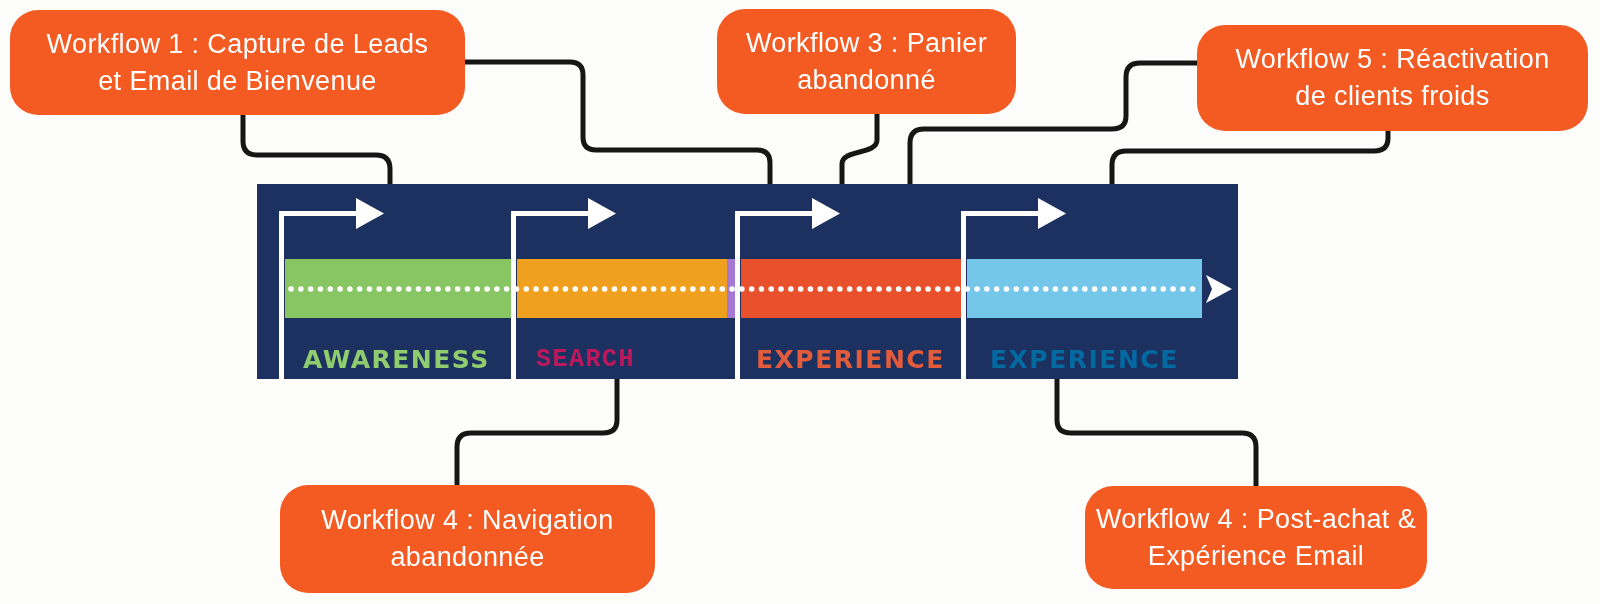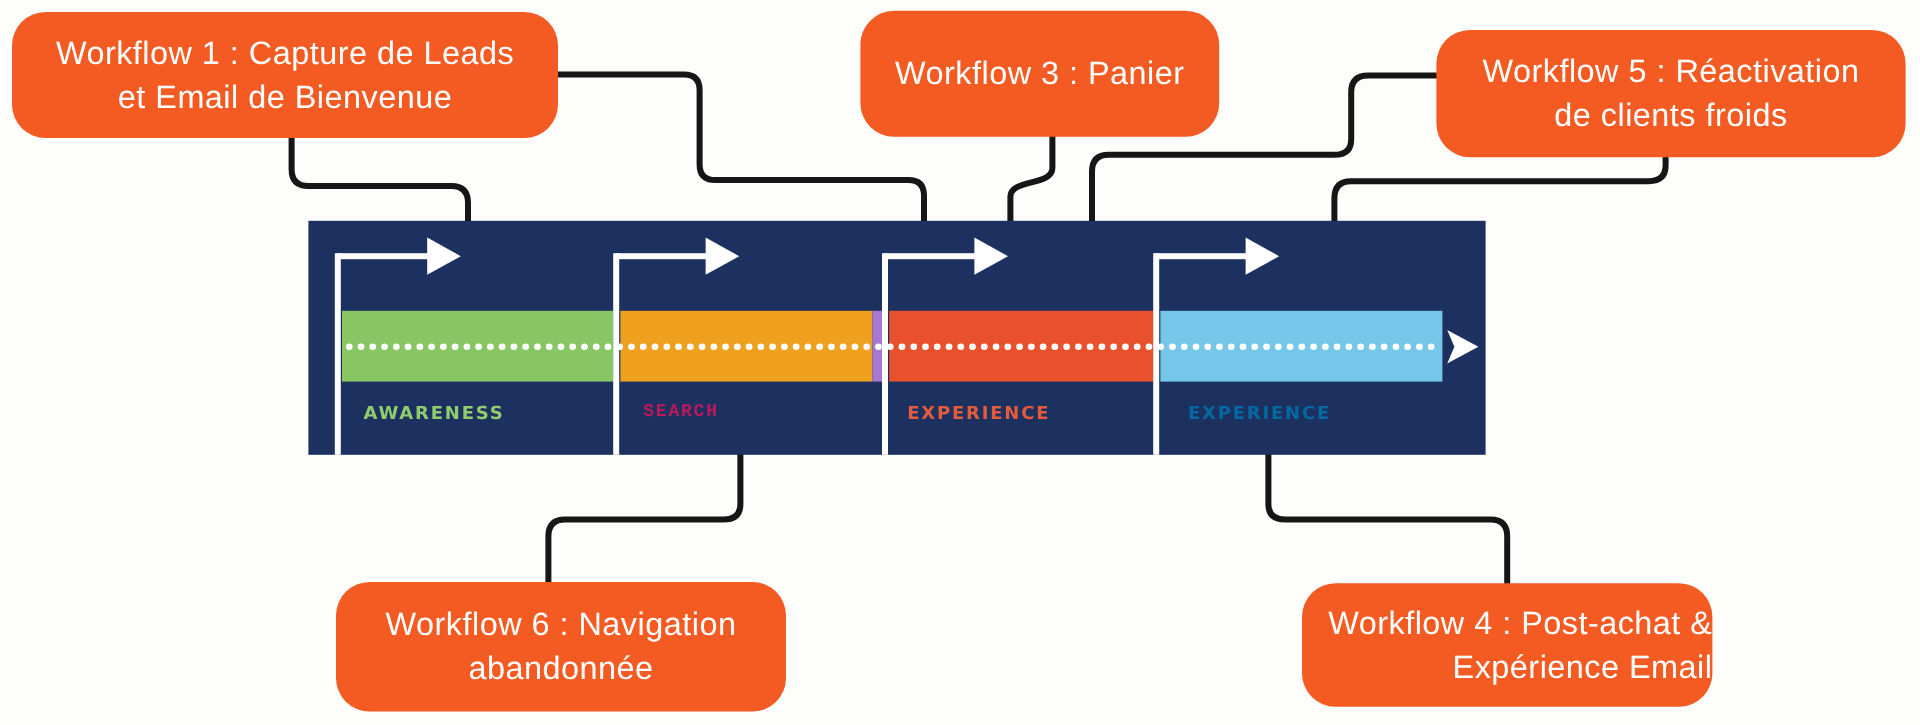--- a/index.html
+++ b/index.html
@@ -16,28 +16,28 @@
     background:#F35B23;border-radius:28px;
     color:#FFFFFF;text-align:center;
     display:flex;flex-direction:column;justify-content:center;align-items:center;
     font-size:27px;line-height:37px;letter-spacing:.4px;
     font-family:"Liberation Sans",sans-serif;
   }
   .callout span{display:block;white-space:nowrap;}
   .w1{left:10px;top:10px;width:455px;height:105px;}
   .w2{left:280px;top:485px;width:375px;height:108px;}
   .w3{left:717px;top:9px;width:299px;height:105px;}
-  .w4{left:1085px;top:486px;width:342px;height:103px;align-items:flex-end;}
+  .w4{left:1085px;top:486px;width:342px;height:103px;}
   .w5{left:1197px;top:8px;width:391px;height:106px;margin-top:17px;}
 
   
   .stage-label{
-    position:absolute;z-index:2;top:335px;
+    position:absolute;z-index:2;top:345px;
     font-family:"DejaVu Sans",sans-serif;
-    font-weight:bold;font-size:15px;letter-spacing:1.5px;
+    font-weight:bold;font-size:25px;letter-spacing:1.5px;
   }
   .stage-awareness{left:303px;color:#8FCC6E;}
   .stage-search{left:536px;color:#be185d;font-family:Liberation Mono, monospace;}
   .stage-conversion{left:756px;color:#E25B3B;}
   .stage-experience{left:990px;color:#0369a1;}
 </style>
 </head>
 <body>
 
 <div class="canvas">
@@ -92,25 +92,26 @@
   <div class="stage-label stage-awareness">AWARENESS</div>
   <div class="stage-label stage-search">SEARCH</div>
   <div class="stage-label stage-conversion">EXPERIENCE</div>
   <div class="stage-label stage-experience">EXPERIENCE</div>
 
   <div class="callout w1">
     <span>Workflow 1 : Capture de Leads</span>
     <span>et Email de Bienvenue</span>
   </div>
   <div class="callout w2">
-    <span>Workflow 6 : Navigation</span>
+    <span>Workflow 4 : Navigation</span>
     <span>abandonnée</span>
   </div>
   <div class="callout w3">
     <span>Workflow 3 : Panier</span>
+    <span>abandonné</span>
   </div>
   <div class="callout w4">
     <span>Workflow 4 : Post-achat &amp;</span>
     <span>Expérience Email</span>
   </div>
   <div class="callout w5">
     <span>Workflow 5 : Réactivation</span>
     <span>de clients froids</span>
   </div>
 

